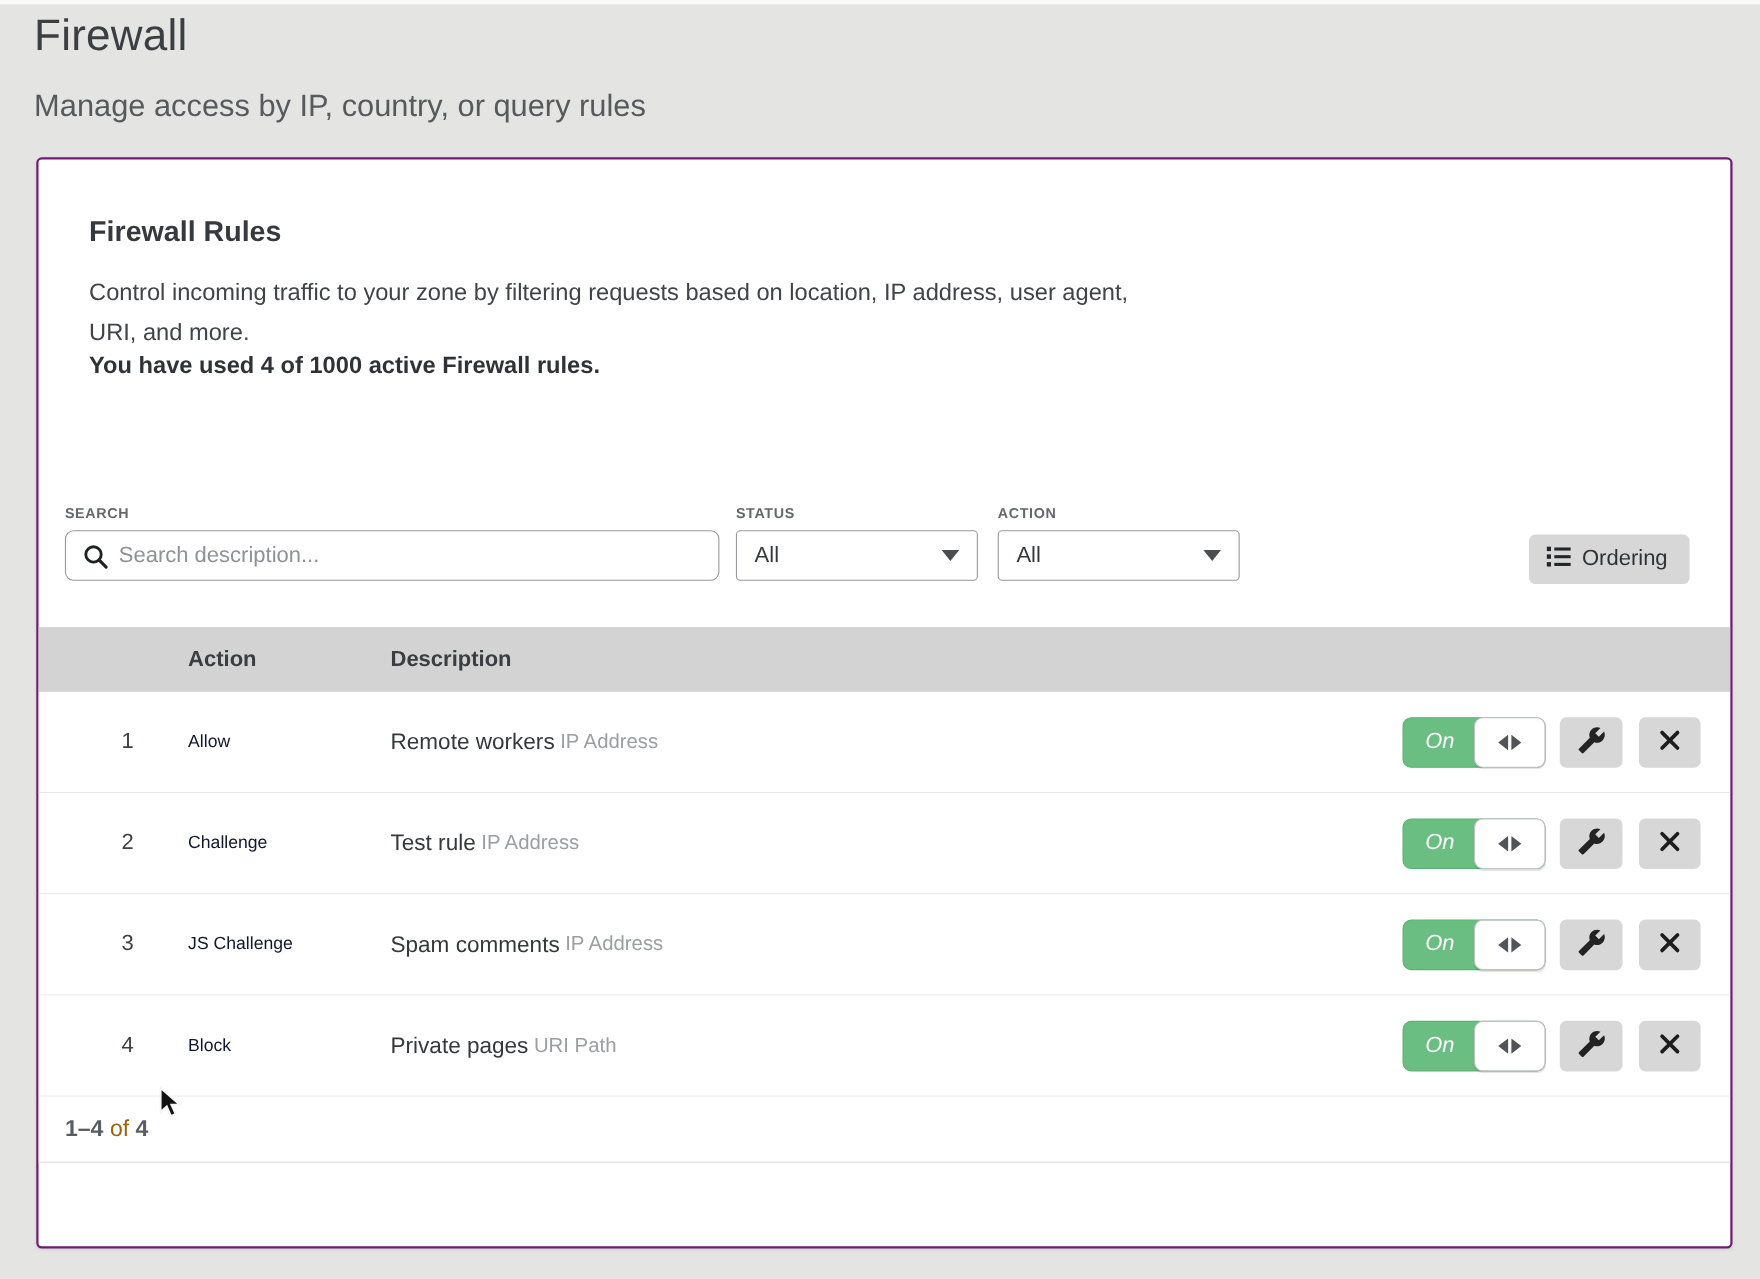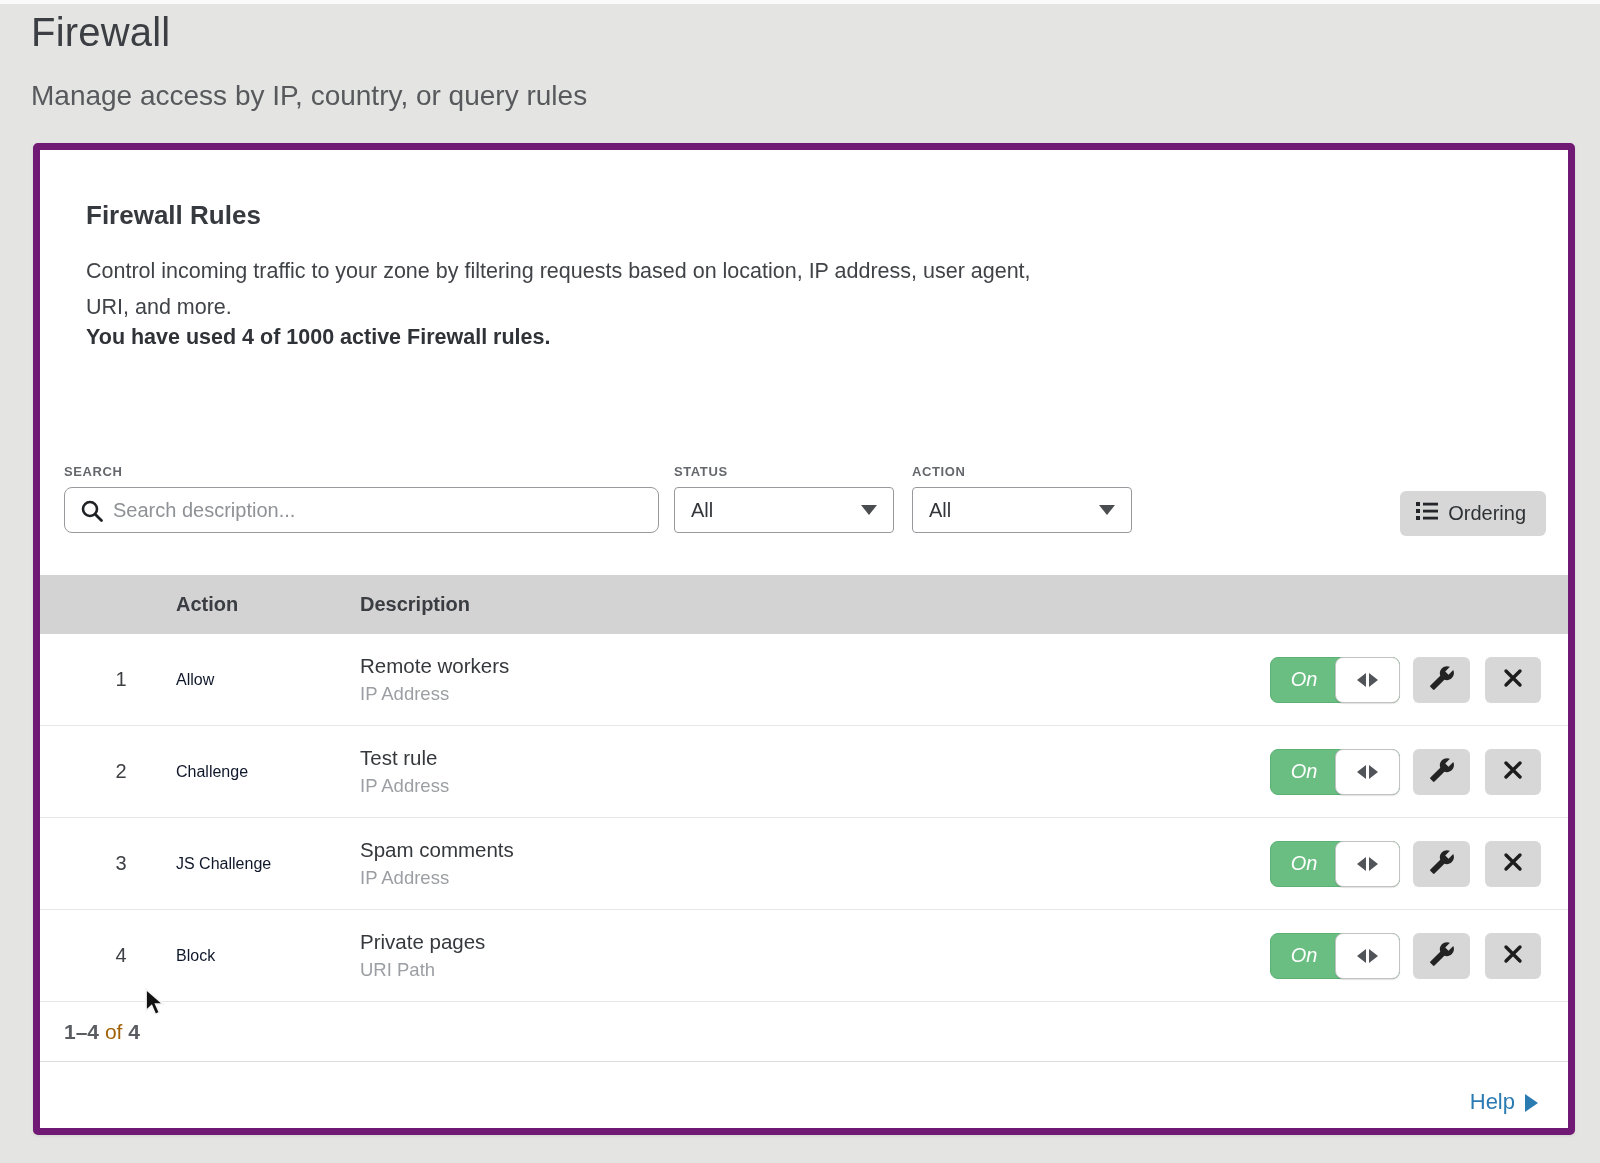--- a/index.html
+++ b/index.html
@@ -13,21 +13,21 @@
   }
   .top-strip { position:absolute; left:0; top:0; width:100%; height:4px; background:#fafafa; }
 
   
   .page-title { position:absolute; left:31px; top:10px; font-size:40px; font-weight:500; color:#3b3e42; letter-spacing:.2px; }
   .page-subtitle { position:absolute; left:31px; top:80px; font-size:28px; font-weight:400; color:#57595c; }
 
   
   .card {
     position:absolute; left:33px; top:143px; width:1542px; height:992px;
-    background:#ffffff; border:7px solid #701a75; border-radius:5px;
+    background:#ffffff; border:2px solid #701a75; border-radius:5px;
     box-shadow:0 1px 3px rgba(0,0,0,.08);
     overflow:hidden;
   }
 
   
   .card-header { position:relative; height:294px; display:flex; }
   .card-header-left { width:1079px; padding:50px 60px 0 46px; }
   .card-header-right {
     width:463px; background:#ebebea; border-left:1px solid #d6d6d6;
     display:flex; align-items:center; justify-content:center;
@@ -35,21 +35,21 @@
   .rules-heading { font-size:26px; font-weight:600; color:#36393e; margin-bottom:22px; }
   .rules-desc { font-size:21.5px; line-height:36px; color:#404347; max-width:950px; }
   .rules-usage { font-size:21.5px; font-weight:700; color:#2f3236; }
   .create-btn {
     background:#2d7cb8; color:#ffffff; border:none; border-radius:6px;
     font-family:inherit; font-size:20px; font-weight:600;
     padding:12px 26px; height:45px; cursor:pointer;
   }
 
   
-  .filter-bar { height:131px; padding:20px 22px 0 24px; display:flex; align-items:flex-start; }
+  .filter-bar { height:131px; padding:20px 37px 0 24px; display:flex; align-items:flex-start; }
   .filter-group { display:flex; flex-direction:column; }
   .filter-label { font-size:13px; font-weight:700; color:#64676b; letter-spacing:.6px; margin-bottom:8px; }
   .search-group { width:595px; margin-right:15px; }
   .search-box {
     position:relative; height:46px; border:1.5px solid #97999c; border-radius:8px; background:#fff;
     display:flex; align-items:flex-end;
   }
   .search-box input {
     border:none; outline:none; background:transparent; width:100%; height:100%;
     font-family:inherit; font-size:20px; color:#3a3d41; padding-left:48px;
@@ -73,21 +73,21 @@
 
   
   .thead { height:59px; background:#d3d3d3; display:flex; align-items:center; }
   .col-num { width:136px; }
   .col-action { width:184px; }
   .col-desc { flex:1; }
   .th { font-size:20px; font-weight:700; color:#3a3d41; }
   .trow { height:92px; display:flex; align-items:center; border-bottom:1px solid #e7e7e7; background:#fff; }
   .cell-num { width:136px; text-align:center; padding-left:26px; font-size:20px; color:#3c3f43; }
   .cell-action { width:184px; font-size:16px; color:#0f172a; }
-  .cell-desc { flex:1; display:flex; flex-direction:column; gap:5px; }
+  .cell-desc { flex:1; display:flex; flex-direction:row; gap:5px; }
   .desc-title { font-size:20.5px; color:#35383c; }
   .desc-sub { font-size:18.5px; color:#9b9ea2; }
   .cell-controls { width:298px; padding-right:27px; display:flex; align-items:center; justify-content:flex-end; gap:0; }
 
   .toggle { position:relative; width:130px; height:46px; border-radius:8px; background:#6abe81; border:1px solid #5ab173; display:flex; cursor:pointer; }
   .toggle-on { width:66px; display:flex; align-items:center; justify-content:center; color:#fff; font-size:20px; font-weight:500;font-style:italic; }
   .toggle-handle {
     position:absolute; right:-1px; top:-1px; width:65px; height:46px;
     background:#fff; border:1px solid #c3c3c3; border-radius:8px;
     box-shadow:0 1px 1px rgba(0,0,0,.12);
@@ -300,26 +300,20 @@
   </div>
 
   <div class="table-footer">
     <div class="range-text">
       <span class="range-strong">1–4</span>
       <span class="range-of">of</span>
       <span class="range-strong">4</span>
     </div>
   </div>
 
-  <div class="help-row">
-    <a class="help-link">
-      <span>Help</span>
-      <span class="help-arrow"></span>
-    </a>
-  </div>
 
 </div>
 
 <div class="cursor">
   <svg width="26" height="30" viewBox="0 0 13 15">
     <path d="M1 0.5 L1 11.5 L3.8 8.9 L5.7 13.3 L7.8 12.3 L5.9 8.1 L9.6 8 Z" fill="#121212" stroke="#f5f5f5" stroke-width="0.9"></path>
   </svg>
 </div>
 
 </body></html>

